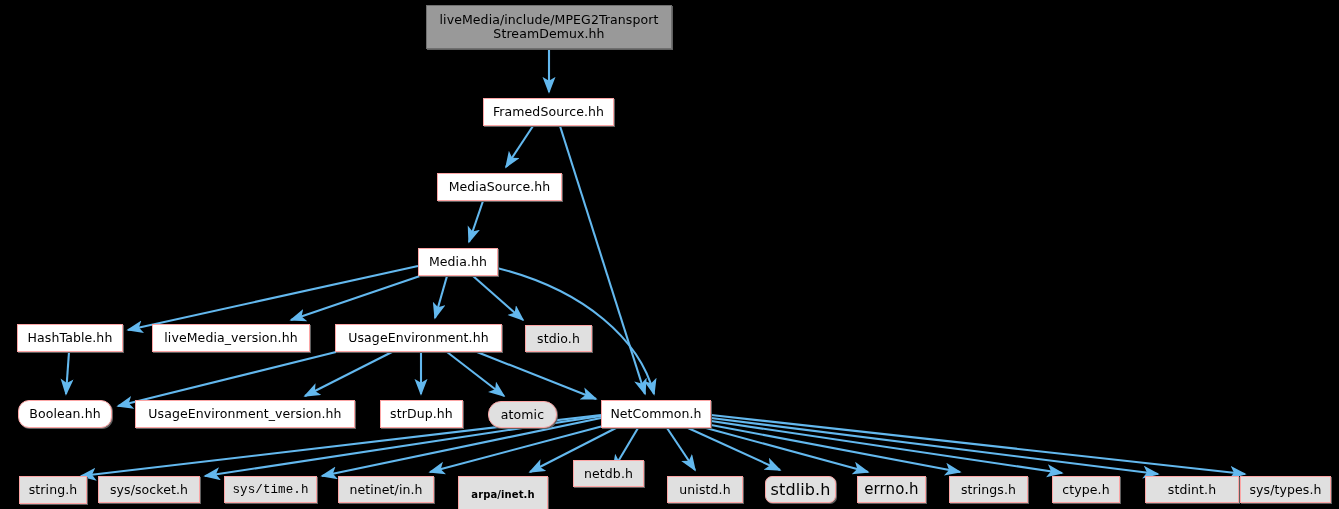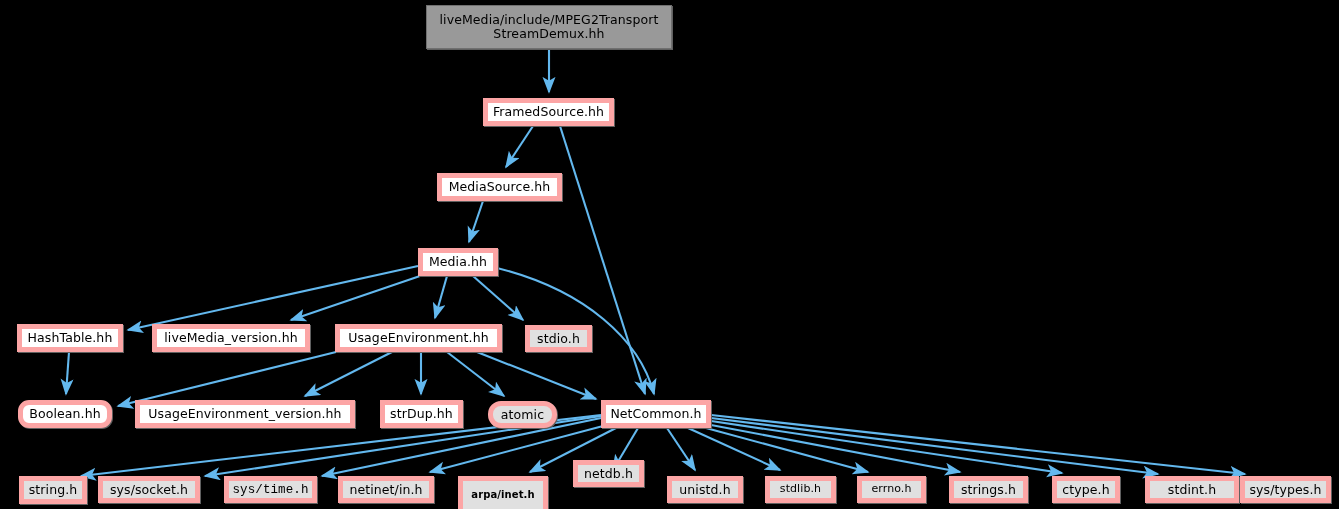--- a/index.html
+++ b/index.html
@@ -11,21 +11,21 @@
     overflow:hidden;
   }
   #edges{position:absolute;left:0;top:0;width:1339px;height:509px;}
   .node{
     position:absolute;
     box-sizing:border-box;
     display:flex;align-items:center;justify-content:center;
     text-align:center;
     line-height:1.12;
     color:#000;
-    border:5px solid #fca5a5;
+    border:1px solid #fca5a5;
     box-shadow:1px 1px 0 0 #606060;
     white-space:pre-line;
     letter-spacing:0.1px;
   }
   .node.proj{background:#ffffff;}
   .node.sys{background:#e0e0e0;}
   .node.root{background:#999999;border:1px solid #707070;}
 </style>
 </head>
 <body>
@@ -83,20 +83,20 @@
       <div class="node proj" style="left: 380px; top: 400px; width: 83px; height: 28px; font-size: 12.5px;">strDup.hh</div>
       <div class="node sys" style="left: 488px; top: 401px; width: 69px; height: 27px; font-size: 12.5px; border-radius: 13px;">atomic</div>
       <div class="node proj" style="left: 601px; top: 400px; width: 110px; height: 28px; font-size: 12.5px;">NetCommon.h</div>
       <div class="node sys" style="left: 8px; top: 476px; width: 68px; height: 28px; font-size: 12.5px; margin-left: 11px;">string.h</div>
       <div class="node sys" style="left: 98px; top: 476px; width: 102px; height: 27px; font-size: 12.5px;">sys/socket.h</div>
       <div class="node sys" style="left: 224px; top: 476px; width: 93px; height: 27px; font-size: 12.5px; font-family: Liberation Mono, monospace;">sys/time.h</div>
       <div class="node sys" style="left: 338px; top: 476px; width: 96px; height: 27px; font-size: 12.5px;">netinet/in.h</div>
       <div class="node sys" style="left: 458px; top: 476px; width: 90px; height: 38px; font-size: 10px; font-weight: bold;">arpa/inet.h</div>
       <div class="node sys" style="left: 573px; top: 460px; width: 71px; height: 27px; font-size: 12.5px;">netdb.h</div>
       <div class="node sys" style="left: 667px; top: 476px; width: 76px; height: 27px; font-size: 12.5px;">unistd.h</div>
-      <div class="node sys" style="left: 765px; top: 476px; width: 71px; height: 27px; font-size: 11px;">stdlib.h</div>
-      <div class="node sys" style="left: 857px; top: 476px; width: 69px; height: 27px; font-size: 11px;">errno.h</div>
+      <div class="node sys" style="left: 765px; top: 476px; width: 71px; height: 27px; font-size: 16px; border-radius: 7px;">stdlib.h</div>
+      <div class="node sys" style="left: 857px; top: 476px; width: 69px; height: 27px; font-size: 15px;">errno.h</div>
       <div class="node sys" style="left: 949px; top: 476px; width: 79px; height: 27px; font-size: 12.5px;">strings.h</div>
       <div class="node sys" style="left: 1052px; top: 476px; width: 68px; height: 27px; font-size: 12.5px;">ctype.h</div>
       <div class="node sys" style="left: 1145px; top: 476px; width: 94px; height: 27px; font-size: 12.5px;">stdint.h</div>
       <div class="node sys" style="left: 1240px; top: 476px; width: 91px; height: 27px; font-size: 12.5px;">sys/types.h</div>
     </div>
 </div>
 
 </body></html>

